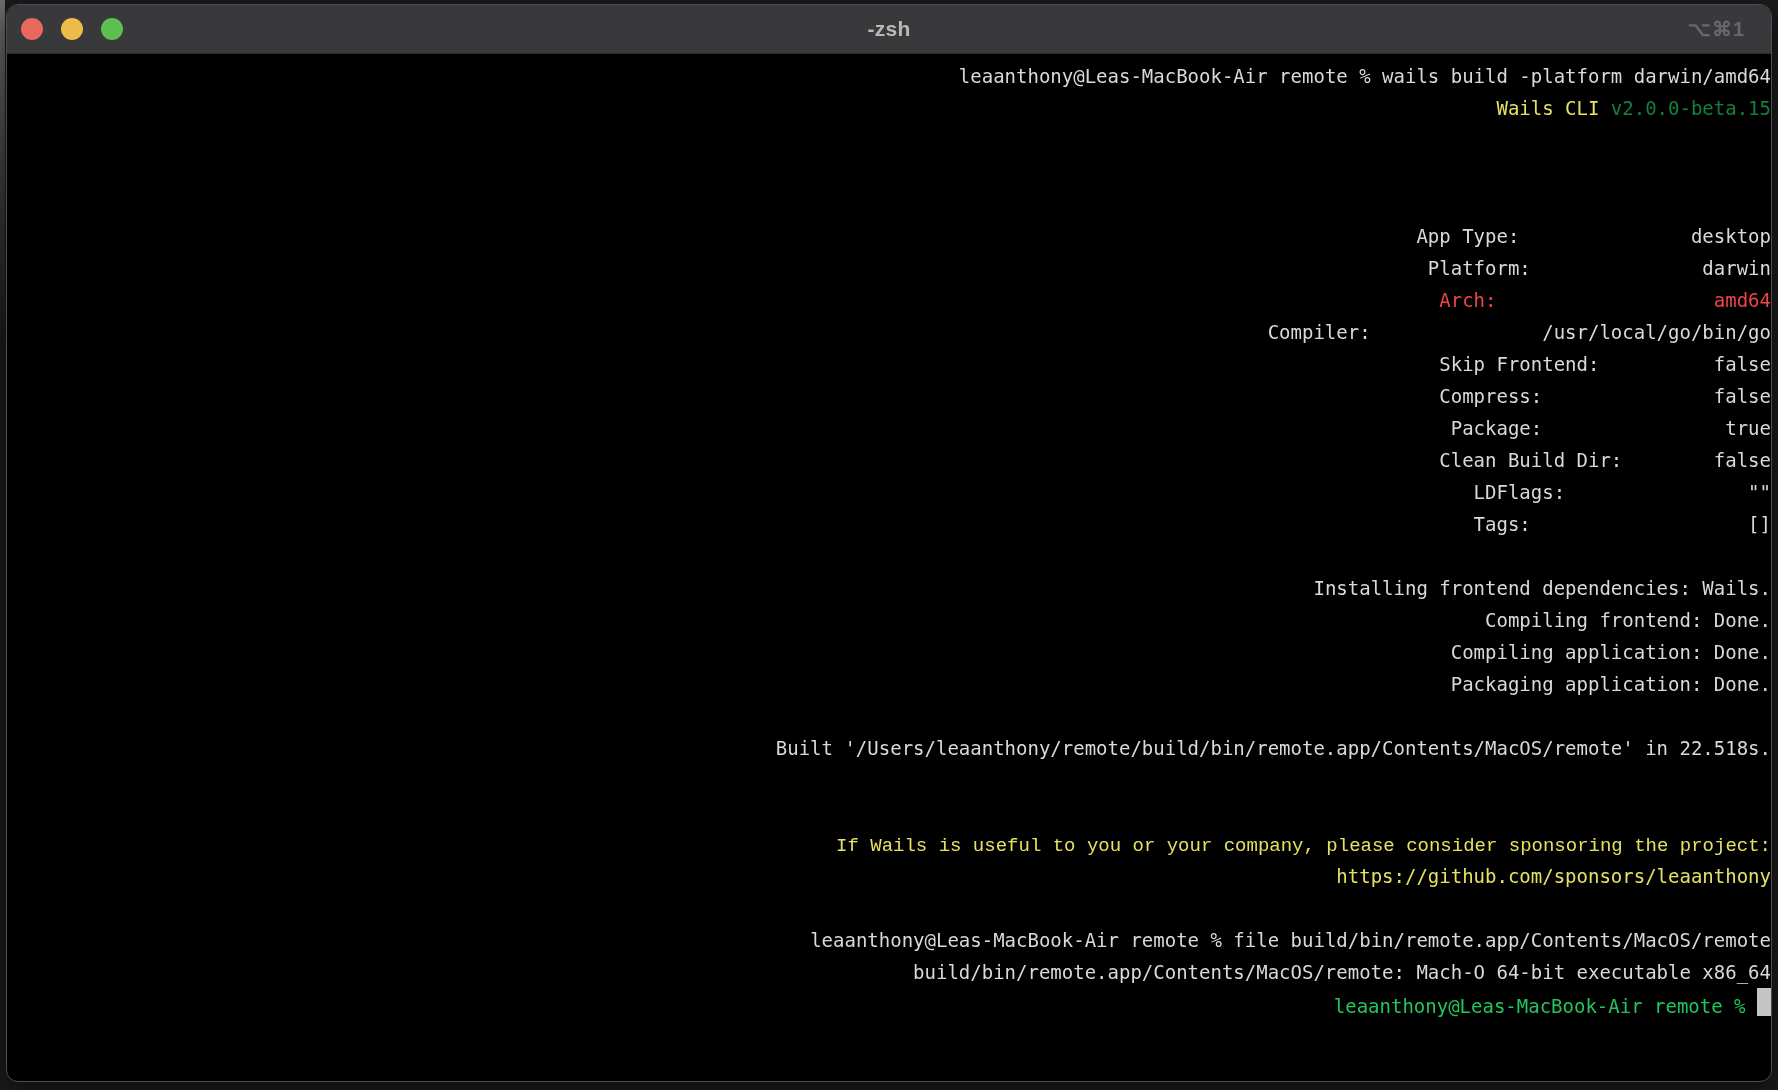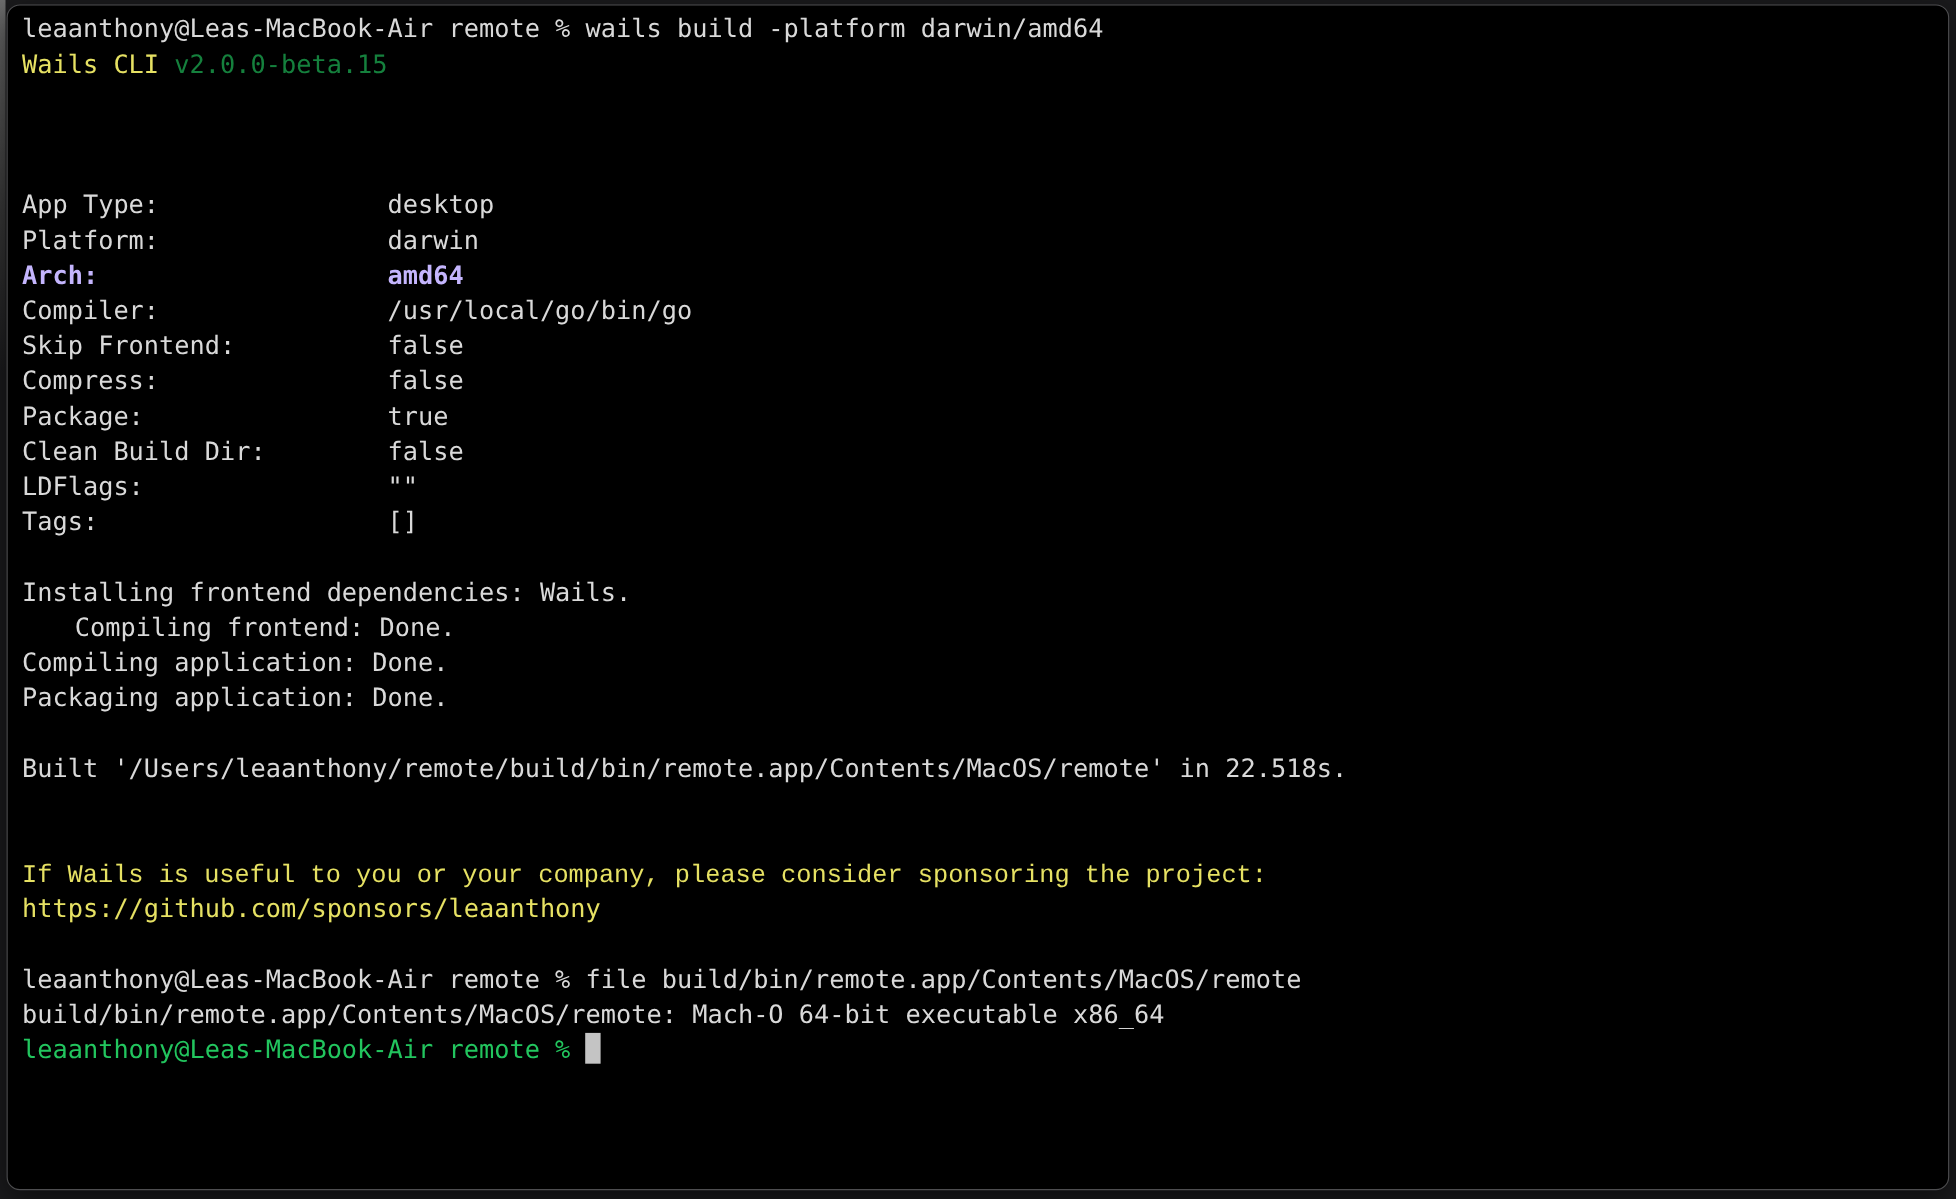--- a/index.html
+++ b/index.html
@@ -77,22 +77,23 @@
     right: 26px;
     font-size: 20px;
     font-weight: bold;
     color: var(--shortcut-fg);
     letter-spacing: 1px;
   }
   .terminal {
     padding: 6px 0 0 13px;
     height: calc(100% - 49px);
     font-family: "DejaVu Sans Mono", "Liberation Mono", monospace;
-    font-size: 23px;
+    font-size: 19px;
     overflow: hidden;
+    text-align: right;
   }
   .line {
     height: 32px;
     line-height: 32px;
     white-space: pre;
   }
   .cursor {
     display: inline-block;
     width: 14px;
     height: 28px;
@@ -100,29 +101,38 @@
     vertical-align: text-bottom;
     margin-bottom: 1px;
   }
 </style>
 </head>
 <body>
 
 <div class="backdrop-edge"></div>
 
 <div class="window">
+  <div class="titlebar">
+    <div class="traffic-lights">
+      <button class="traffic-light tl-close"></button>
+      <button class="traffic-light tl-minimize"></button>
+      <button class="traffic-light tl-zoom"></button>
+    </div>
+    <div class="window-title">-zsh</div>
+    <div class="window-shortcut">⌥⌘1</div>
+  </div>
   <div class="terminal">
       <div class="line"><span style="color: rgb(217, 217, 217);">leaanthony@Leas-MacBook-Air remote % wails build -platform darwin/amd64</span></div>
       <div class="line"><span style="color: rgb(230, 225, 99);">Wails CLI </span><span style="color: #15803d;">v2.0.0-beta.15</span></div>
       <div class="line"></div>
       <div class="line"></div>
       <div class="line"></div>
       <div class="line"><span style="color: rgb(217, 217, 217);">App Type:               desktop</span></div>
       <div class="line"><span style="color: rgb(217, 217, 217);">Platform:               darwin</span></div>
-      <div class="line"><span style="color: #c4b5fd; font-weight: bold;">Arch:                   amd64</span></div>
+      <div class="line"><span style="color: #ef4444;">Arch:                   amd64</span></div>
       <div class="line"><span style="color: rgb(217, 217, 217);">Compiler:               /usr/local/go/bin/go</span></div>
       <div class="line"><span style="color: rgb(217, 217, 217); margin-top: 44px;">Skip Frontend:          false</span></div>
       <div class="line"><span style="color: rgb(217, 217, 217);">Compress:               false</span></div>
       <div class="line"><span style="color: rgb(217, 217, 217);">Package:                true</span></div>
       <div class="line"><span style="color: rgb(217, 217, 217);">Clean Build Dir:        false</span></div>
       <div class="line"><span style="color: rgb(217, 217, 217);">LDFlags:                ""</span></div>
       <div class="line"><span style="color: rgb(217, 217, 217);">Tags:                   []</span></div>
       <div class="line"></div>
       <div class="line"><span style="color: rgb(217, 217, 217);">Installing frontend dependencies: Wails.</span></div>
       <div class="line"><span style="color: rgb(217, 217, 217); margin-left: 48px;">Compiling frontend: Done.</span></div>

